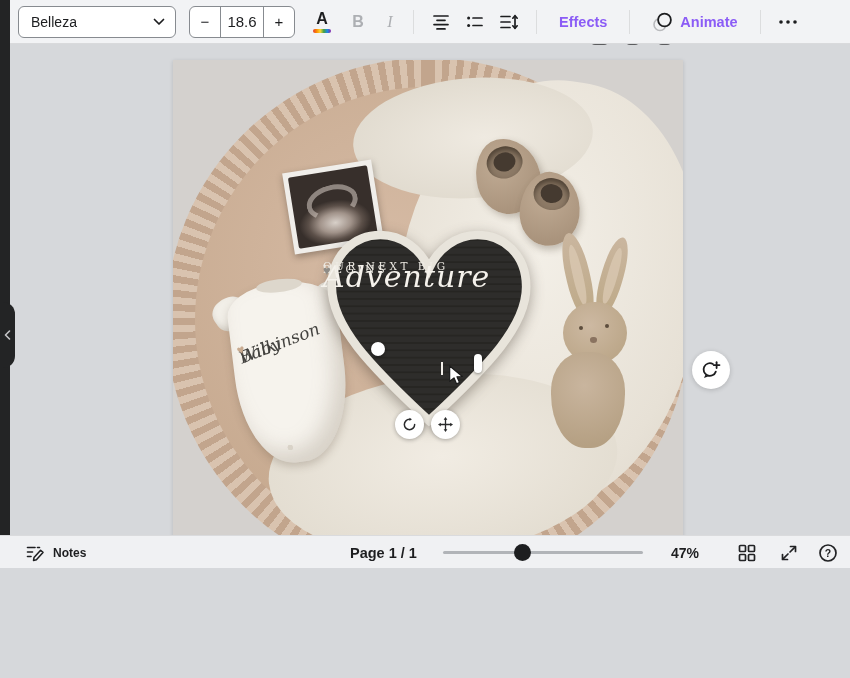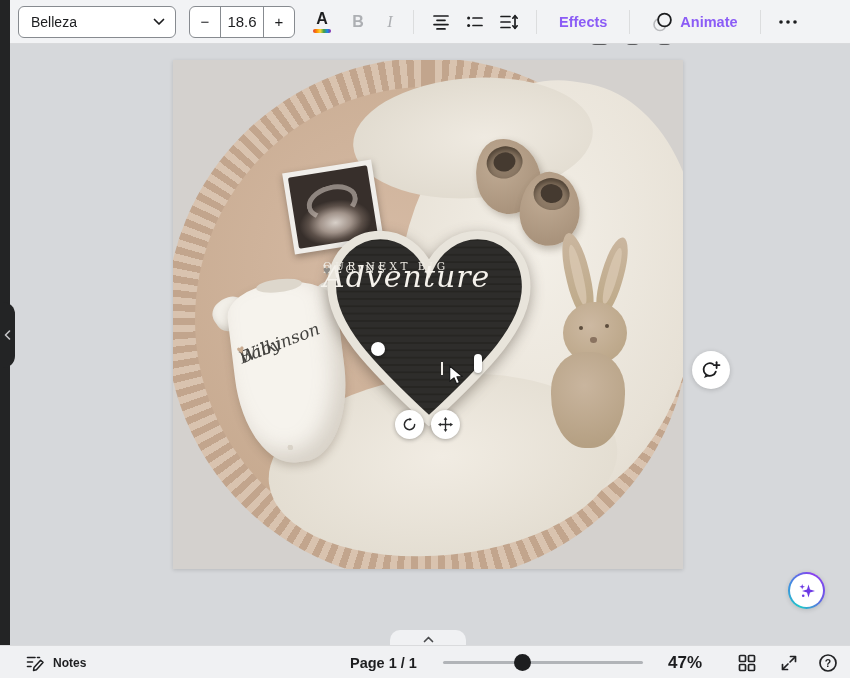--- a/index.html
+++ b/index.html
@@ -1,17 +1,17 @@
 <!DOCTYPE html>
 <html style="--selection: #7b3bea; --workspace-bg: #d6d8db; --toolbar-bg: #f2f3f5; --board-bg: #2e2d2b; --board-frame: #e8e4db; --blanket-tan: #c7aa90; --rainbow-note: #e53935; --assistant-purple: #6d3ae4; --assistant-teal: #21c6c9;"><head>
 <meta charset="utf-8">
 <style>
   html,body{margin:0;padding:0;background:#d6d8db;}
   *{box-sizing:border-box;font-family:"Liberation Sans",sans-serif;}
-  .app{position:relative;width:850px;height:678px;overflow:hidden;background:var(--workspace-bg,#d6d8db);}
+  .app{position:relative;width:850px;height:568px;overflow:hidden;background:var(--workspace-bg,#d6d8db);}
 
   
   .left-strip{position:absolute;left:0;top:0;bottom:33px;width:10px;background:#232425;z-index:60;}
   .left-tab{position:absolute;left:0;top:302px;width:15px;height:66px;background:#232425;border-radius:0 12px 12px 0;z-index:61;display:flex;align-items:center;justify-content:center;cursor:pointer;}
   .left-tab svg{display:block;}
 
   
   .toolbar{position:absolute;left:10px;right:0;top:0;height:44px;background:#f2f3f5;border-bottom:1px solid #d9dadc;display:flex;align-items:center;padding:0 8px 0 8px;z-index:55;}
   .font-select{width:158px;height:32px;background:#fff;border:1px solid #878b90;border-radius:6px;display:flex;align-items:center;justify-content:space-between;padding:0 10px 0 12px;cursor:pointer;}
   .font-select .fname{font-size:14px;color:#1c1d1f;}
@@ -118,21 +118,21 @@
   
   .add-page{position:absolute;left:173px;top:598px;width:510px;height:31px;border-radius:4px;background:#cbcfd3;display:flex;align-items:center;justify-content:center;font-size:14px;font-weight:bold;color:#27292b;z-index:10;cursor:pointer;}
   .foot-tab{position:absolute;left:390px;top:630px;width:76px;height:16px;background:#f0f1f3;border-radius:10px 10px 0 0;z-index:44;display:flex;align-items:flex-end;justify-content:center;cursor:pointer;}
   .footer{position:absolute;left:0;right:0;bottom:0;height:33px;background:#f0f1f3;border-top:1px solid #dadbdd;z-index:45;}
   .notes{position:absolute;left:26px;top:0;height:33px;display:flex;align-items:center;gap:8px;cursor:pointer;}
   .notes span{font-size:12px;font-weight:bold;color:#1d1e20;}
   .page-ind{position:absolute;left:350px;top:0;height:33px;display:flex;align-items:center;font-size:14.5px;font-weight:bold;color:#1d1e20;cursor:pointer;}
   .zoom-slider{position:absolute;left:443px;top:0;width:200px;height:33px;cursor:pointer;}
   .z-track{position:absolute;left:0;right:0;top:15px;height:3px;border-radius:2px;background:#b1b4b8;}
   .z-knob{position:absolute;left:71px;top:8px;width:17px;height:17px;border-radius:50%;background:#1d1e20;}
-  .z-pct{position:absolute;left:663px;top:0;height:33px;width:44px;display:flex;align-items:center;justify-content:center;font-size:17px;font-weight:bold;color:#1d1e20;}
+  .z-pct{position:absolute;left:663px;top:0;height:33px;width:44px;display:flex;align-items:center;justify-content:center;font-size:14px;font-weight:bold;color:#1d1e20;}
   .f-ico{position:absolute;top:0;height:33px;width:28px;display:flex;align-items:center;justify-content:center;cursor:pointer;}
   .grid-ico{left:733px;} .exp-ico{left:775px;} .help-ico{left:814px;}
 </style>
 </head>
 <body>
 
 <div class="app">
 
   <div class="left-strip"></div>
   <div class="left-tab">

